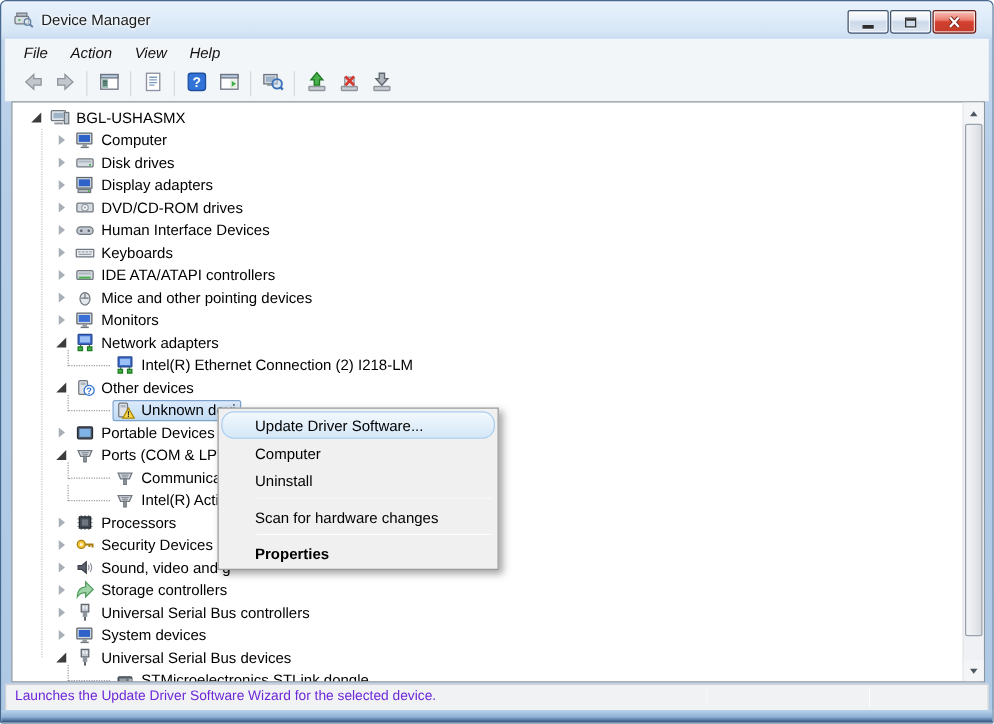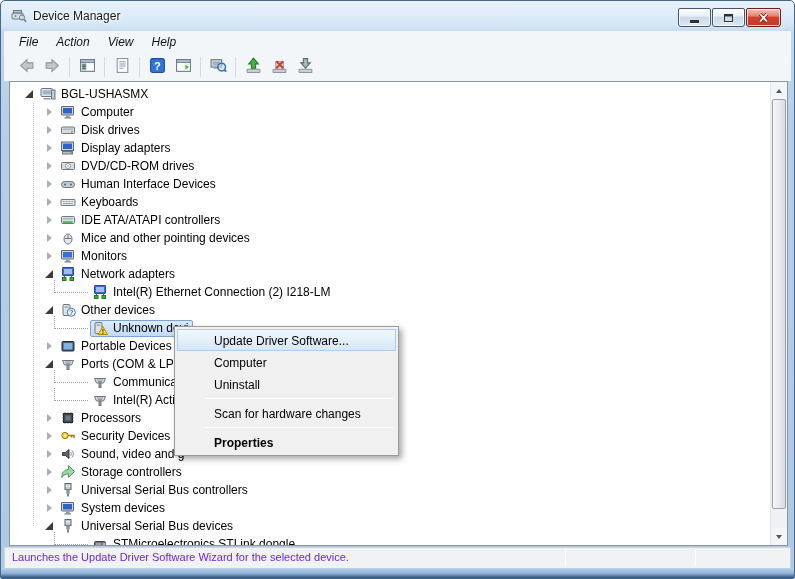--- a/index.html
+++ b/index.html
@@ -55,21 +55,21 @@
   .sb{position:absolute;top:0;right:0;bottom:0;width:17px;background:#f0f1f4;border-left:1px solid #e4e6ea;}
   .sb-up,.sb-down{position:absolute;left:0;right:0;height:17px;display:flex;align-items:center;justify-content:center;background:#f4f5f7;}
   .sb-up{top:0;}.sb-down{bottom:0;}
   .tri-up{width:0;height:0;border-left:3.5px solid transparent;border-right:3.5px solid transparent;border-bottom:4px solid #4c5560;}
   .tri-down{width:0;height:0;border-left:3.5px solid transparent;border-right:3.5px solid transparent;border-top:4px solid #4c5560;}
   .sb-thumb{position:absolute;left:1px;right:1px;top:17px;height:410px;border:1px solid #9aa3ad;border-radius:2px;
     background:linear-gradient(90deg,#f4f5f7,#e8eaee 50%,#d8dbe0);}
   
   .cmenu{position:absolute;left:173px;top:325px;width:225px;background:#f0f0f0;border:1px solid #9b9b9b;
     padding:2px;z-index:50;box-shadow:3px 3px 6px rgba(0,0,0,.35);}
-  .mi{height:22px;line-height:20px;font-size:12px;color:#000;padding:1px 8px 0 36px;border:1px solid transparent;border-radius:0;}
+  .mi{height:22px;line-height:20px;font-size:12px;color:#000;padding:1px 8px 0 26px;border:1px solid transparent;border-radius:10px;}
   .mi.hl{background:linear-gradient(180deg,#f2f8fd,#d5e7f7);border-color:#a9cef0;}
   .mi.bold{font-weight:bold;}
   .msep{height:1px;background:#dcdddf;border-bottom:1px solid #fdfdfd;margin:3px 2px 3px 28px;}
   
   .statusbar{position:absolute;left:3px;right:3px;top:546px;height:22px;background:#f1f2f3;border:1px solid #cfd3d8;}
   .status-text{position:absolute;left:7px;top:3px;font-size:11px;color:#6d28d9;}
   .ssep{position:absolute;top:2px;bottom:2px;width:1px;background:#d9dcdf;border-right:1px solid #fff;}
   .ssep.s1{left:560px;}
   .ssep.s2{left:690px;}
   .bottom-edge{position:absolute;left:0;right:0;bottom:0;height:10px;

